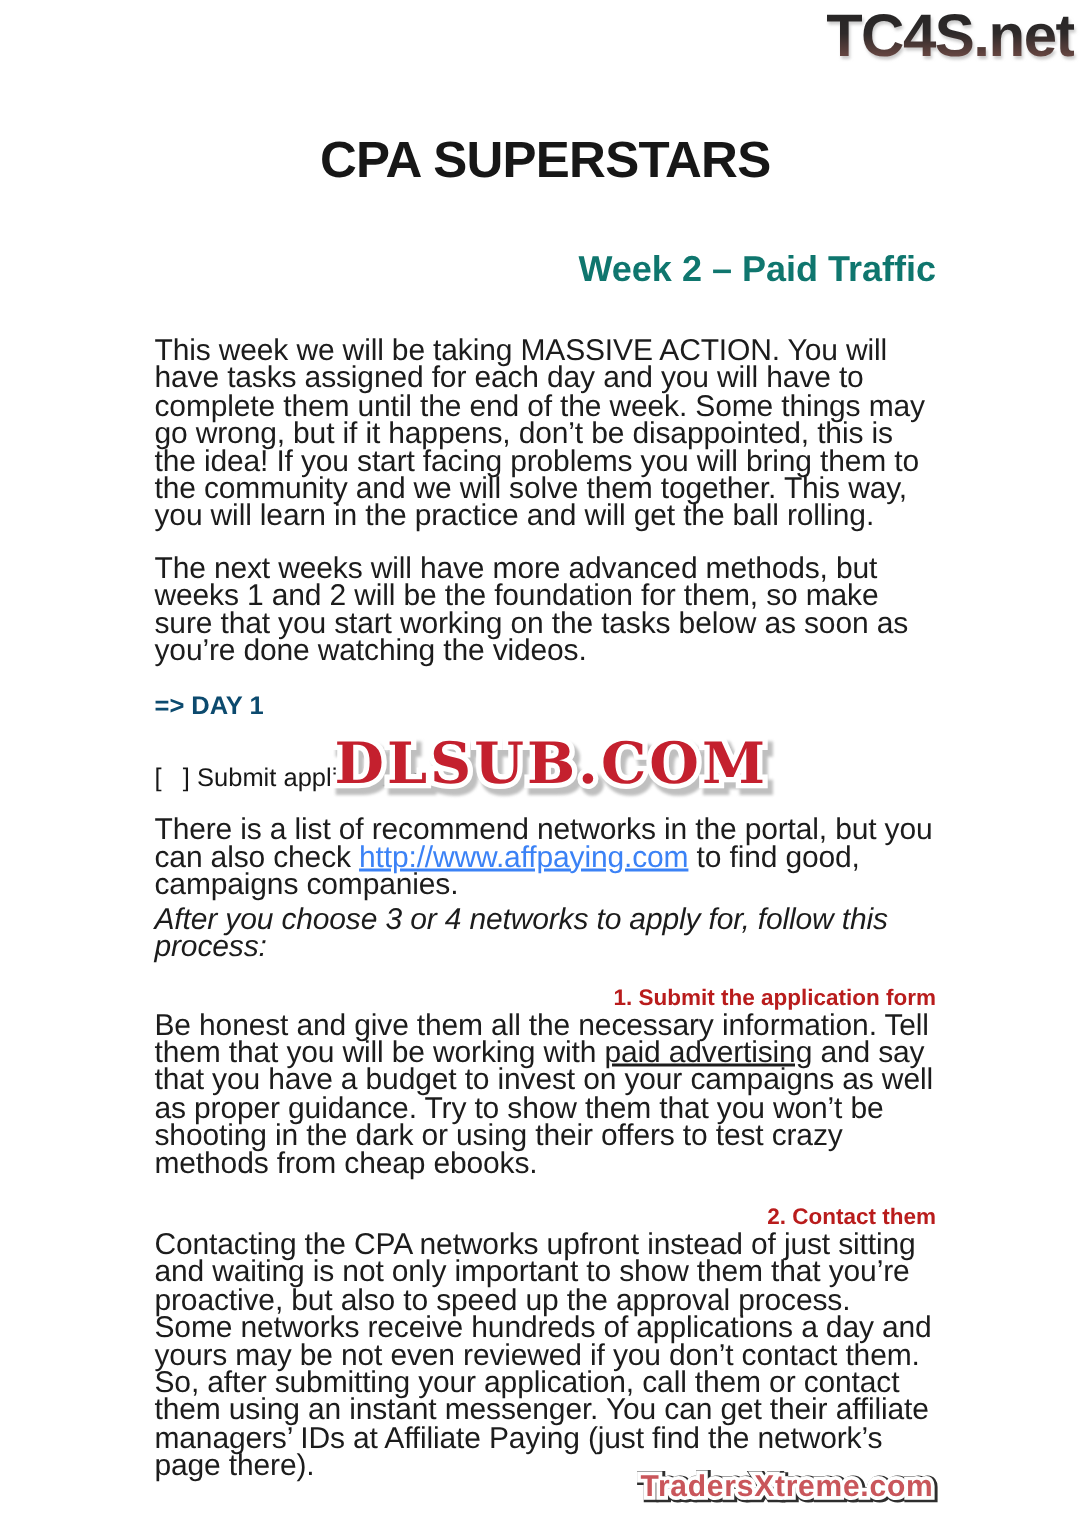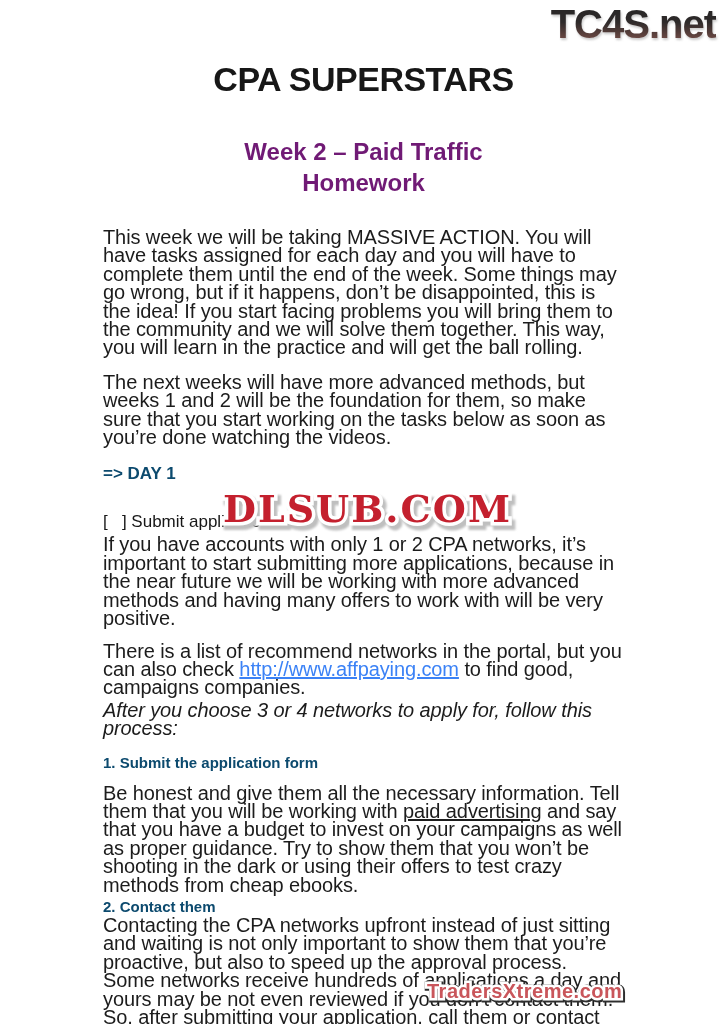--- a/index.html
+++ b/index.html
@@ -5,21 +5,21 @@
   html, body { margin: 0; padding: 0; background: #ffffff; }
   .page {
     position: relative;
     width: 724px;
     height: 1024px;
     background: #ffffff;
     overflow: hidden;
     font-family: "Liberation Sans", sans-serif;
     color: #1c1c1c;
     box-sizing: border-box;
-    padding: 60px 100px 0 103px;
+    padding: 78px 100px 0 103px;
   }
   
   .logo {
     position: absolute;
     top: 2px;
     right: 8px;
     font-size: 40px;
     font-weight: bold;
     letter-spacing: -1px;
     background: linear-gradient(#242424 0%, #2e2a2a 45%, #8a5850 100%);
@@ -29,30 +29,30 @@
     filter: drop-shadow(1px 2px 1px rgba(160,160,160,0.55));
     white-space: nowrap;
   }
   
   .title {
     text-align: center;
     font-size: 34px;
     font-weight: bold;
     letter-spacing: -0.5px;
     line-height: 38px;
-    margin: 0;
+    margin: 10px;
     color: #171717;
   }
   .subtitle {
-    text-align: center;
+    text-align: right;
     font-size: 24px;
     font-weight: bold;
     line-height: 31px;
     margin: 38px 0 0 0;
-    color: #701a75;
+    color: #0f766e;
   }
   .body-text {
     font-size: 20px;
     line-height: 18.4px;
     letter-spacing: -0.1px;
     margin: 0;
     color: #1c1c1c;
   }
   .p1 { margin-top: 30px; }
   .p2 { margin-top: 16px; }
@@ -72,24 +72,25 @@
     color: #171717;
   }
   .p3 { margin-top: 2px; }
   .p-link { margin-top: 14px; }
   .p-after { margin-top: 4px; font-style: italic; }
   .h-step {
     font-size: 15px;
     font-weight: bold;
     line-height: 19px;
     margin: 15px 0 0 0;
-    color: #0c4a6e;
+    color: #b91c1c;
+    text-align: right;
   }
-  .h-step2 { margin-top: 3px; }
-  .p4 { margin-top: 12px; }
+  .h-step2 { margin-top: 17px; }
+  .p4 { margin-top: 0; }
   .p5 { margin-top: 0; }
   a.doc-link {
     text-decoration: underline;
     cursor: pointer;
   }
   .u { text-decoration: underline; }
   
   .wm {
     position: absolute;
     white-space: nowrap;
@@ -138,31 +139,30 @@
 </style>
 </head>
 <body>
 
 <div class="page">
 
   <div class="logo">TC4S.net</div>
 
   <h1 class="title">CPA SUPERSTARS</h1>
 
-  <h2 class="subtitle"><span>Week 2 – Paid Traffic</span><br><span>Homework</span></h2>
+  <h2 class="subtitle"><span>Week 2 – Paid Traffic</span><br></h2>
 
   <p class="body-text p1">This week we will be taking MASSIVE ACTION. You will have tasks assigned for each day and you will have to complete them until the end of the week. Some things may go wrong, but if it happens, don’t be disappointed, this is the idea! If you start facing problems you will bring them to the community and we will solve them together. This way, you will learn in the practice and will get the ball rolling.</p>
 
   <p class="body-text p2">The next weeks will have more advanced methods, but weeks 1 and 2 will be the foundation for them, so make sure that you start working on the tasks below as soon as you’re done watching the videos.</p>
 
   <h3 class="h-day">=&gt; DAY 1</h3>
 
   <h3 class="h-submit">[   ] Submit applications</h3>
 
-  <p class="body-text p3">If you have accounts with only 1 or 2 CPA networks, it’s important to start submitting more applications, because in the near future we will be working with more advanced methods and having many offers to work with will be very positive.</p>
 
   <p class="body-text p-link"><span>There is a list of recommend networks in the portal, but you can also check </span><a class="doc-link" style="color: #3b82f6;">http://www.affpaying.com</a><span> to find good, campaigns companies.</span></p>
 
   <p class="body-text p-after">After you choose 3 or 4 networks to apply for, follow this process:</p>
 
   <h4 class="h-step">1. Submit the application form</h4>
 
   <p class="body-text p4"><span>Be honest and give them all the necessary information. Tell them that you will be working with </span><span class="u">paid advertising</span><span> and say that you have a budget to invest on your campaigns as well as proper guidance. Try to show them that you won’t be shooting in the dark or using their offers to test crazy methods from cheap ebooks.</span></p>
 
   <h4 class="h-step h-step2">2. Contact them</h4>

